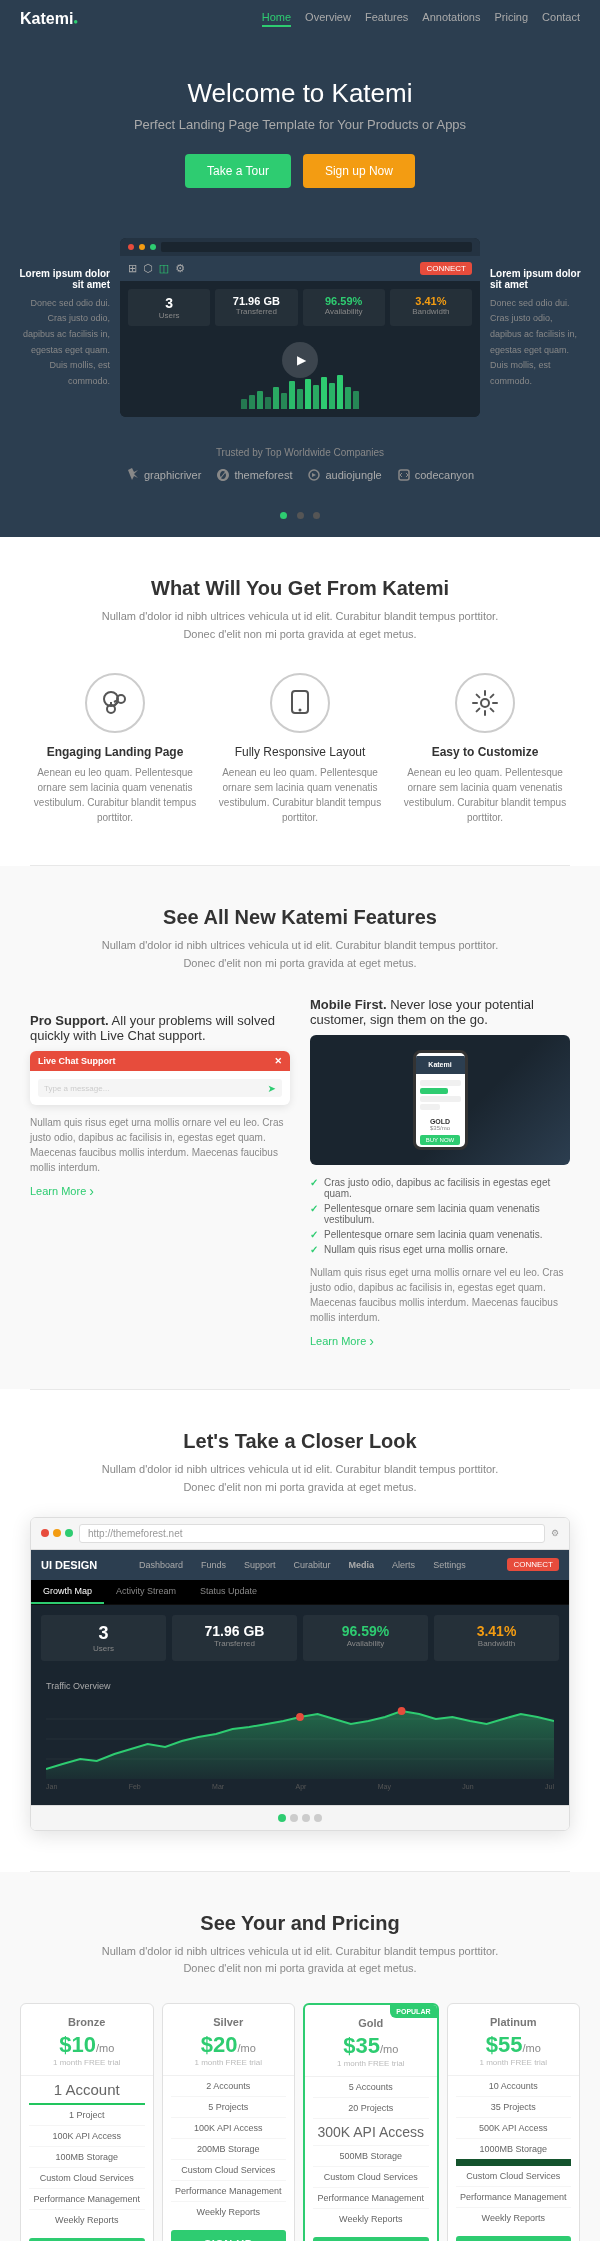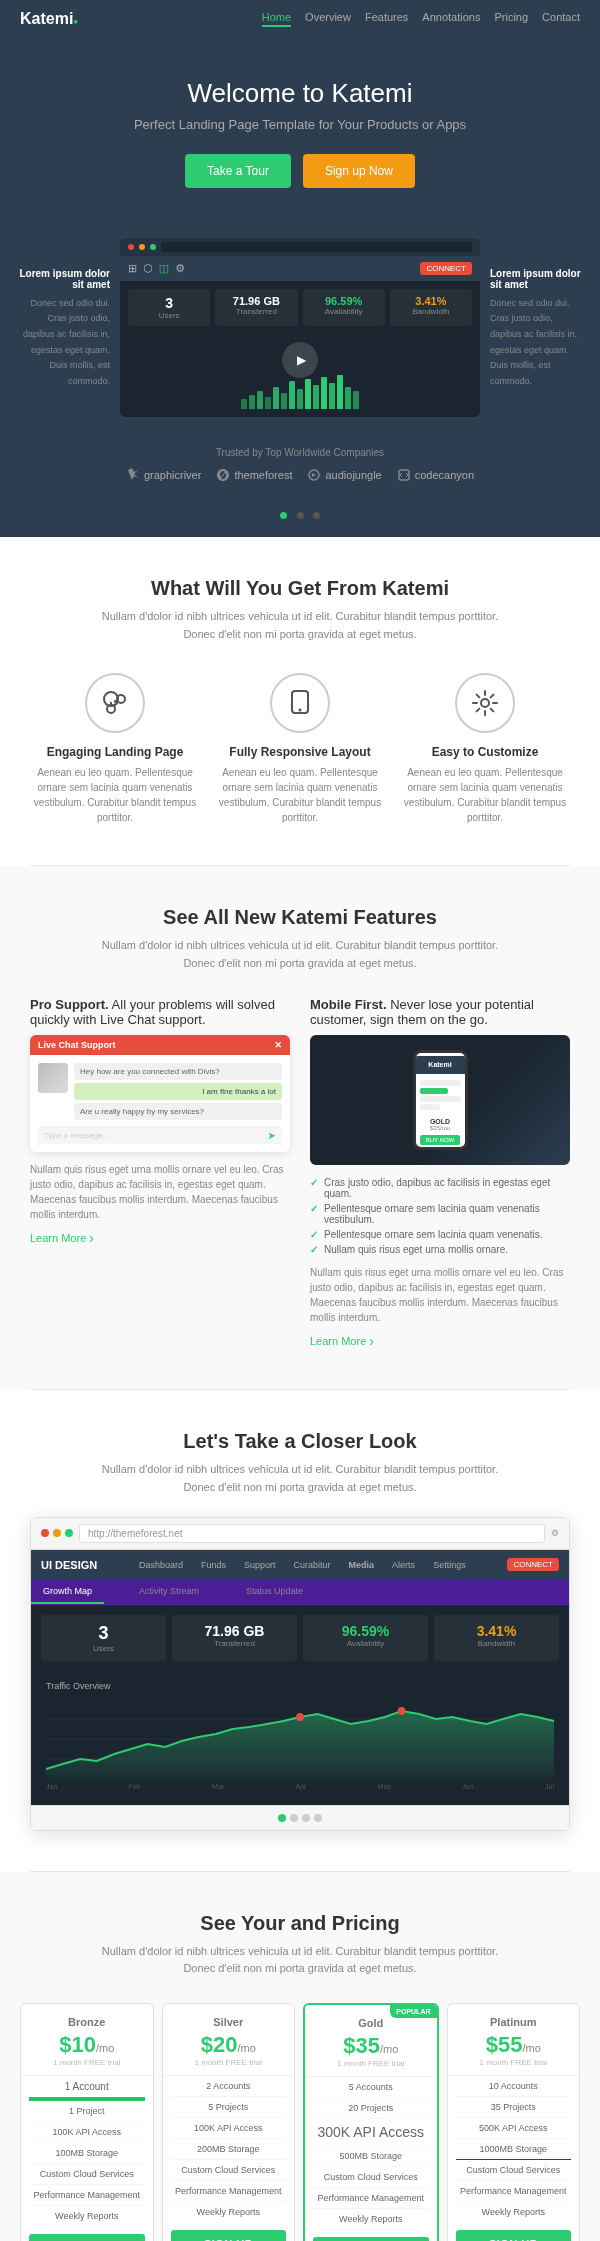--- a/index.html
+++ b/index.html
@@ -169,21 +169,21 @@
       <div style="font-size:10px;color:#888;line-height:1.5;">Aenean eu leo quam. Pellentesque ornare sem lacinia quam venenatis vestibulum. Curabitur blandit tempus porttitor.</div>
     </div>
 
     <div style="text-align:center;flex:1;">
       <div style="width:60px;height:60px;border-radius:50%;border:2px solid #ccc;display:flex;align-items:center;justify-content:center;margin:0 auto 12px;font-size:22px;color:#555;">
         <svg width="24" height="28" viewBox="0 0 24 28">
             <rect x="4" y="2" width="16" height="22" rx="3" fill="none" stroke="#555" stroke-width="2"></rect>
             <circle cx="12" cy="21" r="1.5" fill="#555"></circle>
           </svg>
       </div>
-      <div style="font-weight:700;font-size:12px;color:#333;margin-bottom:6px;">Fully Responsive Layout</div>
+      <div style="font-weight:400;font-size:12px;color:#333;margin-bottom:6px;">Fully Responsive Layout</div>
       <div style="font-size:10px;color:#888;line-height:1.5;">Aenean eu leo quam. Pellentesque ornare sem lacinia quam venenatis vestibulum. Curabitur blandit tempus porttitor.</div>
     </div>
 
     <div style="text-align:center;flex:1;">
       <div style="width:60px;height:60px;border-radius:50%;border:2px solid #ccc;display:flex;align-items:center;justify-content:center;margin:0 auto 12px;font-size:22px;color:#555;">
         <svg width="28" height="28" viewBox="0 0 28 28">
             <circle cx="14" cy="14" r="4" fill="none" stroke="#555" stroke-width="2"></circle>
             <path d="M14 2v4M14 22v4M2 14h4M22 14h4M5.6 5.6l2.8 2.8M19.6 19.6l2.8 2.8M5.6 22.4l2.8-2.8M19.6 8.4l2.8-2.8" stroke="#555" stroke-width="2" stroke-linecap="round"></path>
           </svg>
       </div>
@@ -194,48 +194,32 @@
 </section>
 
 <div style="height:1px;background:#e8e8e8;margin:0 30px;"></div>
 
 <section style="padding:40px 30px;background:#f9f9f9;">
   <h2 style="text-align:center;font-size:20px;font-weight:600;color:#333;margin-bottom:8px;">See All New Katemi Features</h2>
   <p style="text-align:center;font-size:11px;color:#888;max-width:420px;margin:0 auto 25px;line-height:1.6;">Nullam d'dolor id nibh ultrices vehicula ut id elit. Curabitur blandit tempus porttitor. Donec d'elit non mi porta gravida at eget metus.</p>
 
   <div style="display:flex;gap:20px;">
 
-    <div style="flex:1;">
+    <div style="flex:1;margin-top:16px;">
       <h3 style="font-size:13px;color:#333;margin-bottom:8px;">
         <strong style="color:#333;">Pro Support.</strong><span style="font-weight:400;"> All your problems will solved quickly with Live Chat support.</span>
       </h3>
       
       <div style="background:#fff;border-radius:6px;overflow:hidden;margin-bottom:10px;box-shadow:0 2px 8px rgba(0,0,0,0.1);">
         <div style="background:#e74c3c;color:#fff;padding:5px 8px;font-size:9px;font-weight:bold;">
           <span>Live Chat Support</span>
           <span style="float:right;">✕</span>
         </div>
         <div style="padding:8px;">
 
-          <div style="display:flex;gap:6px;margin-bottom:6px;">
-            <div style="width:30px;height:30px;border-radius:3px;background:#ddd;flex-shrink:0;overflow:hidden;">
-              <div style="width:100%;height:100%;background:linear-gradient(135deg,#bbb,#ddd);"></div>
-            </div>
-            <div style="flex:1;">
-              <div style="background:#f0f0f0;padding:4px 6px;border-radius:3px;font-size:8px;color:#666;margin-bottom:3px;">
-                <span>Hey how are you connected with Divis?</span>
-              </div>
-              <div style="background:#d4f0c0;padding:4px 6px;border-radius:3px;font-size:8px;color:#444;margin-bottom:3px;text-align:right;">
-                <span>I am fine thanks a lot</span>
-              </div>
-              <div style="background:#f0f0f0;padding:4px 6px;border-radius:3px;font-size:8px;color:#666;">
-                <span>Are u really happy by my services?</span>
-              </div>
-            </div>
-          </div>
 
           <div style="background:#f5f5f5;border-radius:3px;height:18px;padding:0 6px;display:flex;align-items:center;">
             <span style="font-size:8px;color:#ccc;flex:1;">Type a message...</span>
             <span style="color:#2ecc71;font-size:10px;">➤</span>
           </div>
         </div>
       </div>
       <p style="font-size:10px;color:#888;line-height:1.5;margin-bottom:8px;">Nullam quis risus eget urna mollis ornare vel eu leo. Cras justo odio, dapibus ac facilisis in, egestas eget quam. Maecenas faucibus mollis interdum. Maecenas faucibus mollis interdum.</p>
       <a href="#" style="color:#2ecc71;font-size:11px;text-decoration:none;display:inline-flex;align-items:center;gap:3px;">
         <span>Learn More</span>
@@ -307,21 +291,21 @@
           <span style="color:#aaa;font-size:9px;padding:3px 5px;cursor:pointer;">Funds</span>
           <span style="color:#aaa;font-size:9px;padding:3px 5px;cursor:pointer;">Support</span>
           <span style="color:#aaa;font-size:9px;padding:3px 5px;cursor:pointer;">Curabitur</span>
           <span style="color:#aaa;font-size:9px;padding:3px 5px;cursor:pointer;font-weight:bold;">Media</span>
           <span style="color:#aaa;font-size:9px;padding:3px 5px;cursor:pointer;">Alerts</span>
           <span style="color:#aaa;font-size:9px;padding:3px 5px;cursor:pointer;">Settings</span>
         </div>
         <span style="background:#e74c3c;color:#fff;font-size:8px;padding:2px 6px;border-radius:3px;cursor:pointer;">CONNECT</span>
       </div>
 
-      <div style="background:#4c1d95;display:flex;border-bottom:1px solid rgba(255,255,255,0.05);gap:23px;">
+      <div style="background:#000000;display:flex;border-bottom:1px solid rgba(255,255,255,0.05);">
         <span style="padding:6px 12px;font-size:9px;color:#fff;border-bottom:2px solid #2ecc71;cursor:pointer;">Growth Map</span>
         <span style="padding:6px 12px;font-size:9px;color:#888;cursor:pointer;">Activity Stream</span>
         <span style="padding:6px 12px;font-size:9px;color:#888;cursor:pointer;">Status Update</span>
       </div>
 
       <div style="display:flex;padding:10px;gap:6px;background:#1a252f;">
         <div style="flex:1;background:rgba(255,255,255,0.05);border-radius:3px;padding:8px;text-align:center;">
           <div style="font-size:18px;font-weight:bold;color:#fff;">3</div>
           <div style="font-size:8px;color:#888;">Users</div>
         </div>
@@ -391,21 +375,21 @@
 
   <div style="display:flex;gap:8px;">
 
     <div style="flex:1;border:1px solid #e0e0e0;border-radius:6px;overflow:hidden;background:#fff;text-align:center;">
       <div style="padding:12px 8px 8px;border-bottom:1px solid #f0f0f0;">
         <div style="font-size:11px;font-weight:600;color:#777;margin-bottom:4px;">Bronze</div>
         <div style="font-size:22px;font-weight:700;color:#2ecc71;">$10<span style="font-size:11px;font-weight:400;color:#888;">/mo</span></div>
         <div style="font-size:8px;color:#bbb;">1 month FREE trial</div>
       </div>
       <div style="padding:0 8px;">
-        <div style="font-size:10px;color:#666;padding:5px 0;border-bottom:4px solid #22c55e;">1 Account</div>
+        <div style="font-size:15px;color:#666;padding:5px 0;border-bottom:2px solid #22c55e;">1 Account</div>
         <div style="font-size:9px;color:#666;padding:5px 0;border-bottom:1px solid #f5f5f5;">1 Project</div>
         <div style="font-size:9px;color:#666;padding:5px 0;border-bottom:1px solid #f5f5f5;">100K API Access</div>
         <div style="font-size:9px;color:#666;padding:5px 0;border-bottom:1px solid #f5f5f5;">100MB Storage</div>
         <div style="font-size:9px;color:#666;padding:5px 0;border-bottom:1px solid #f5f5f5;">Custom Cloud Services</div>
         <div style="font-size:9px;color:#666;padding:5px 0;border-bottom:1px solid #f5f5f5;">Performance Management</div>
         <div style="font-size:9px;color:#666;padding:5px 0;">Weekly Reports</div>
       </div>
       <div style="padding:8px;">
         <button style="width:100%;padding:8px;background:#2ecc71;color:#fff;border:none;border-radius:3px;font-size:11px;cursor:pointer;text-transform:uppercase;font-weight:600;letter-spacing:0.5px;">SIGN UP</button>
       </div>
@@ -455,21 +439,21 @@
     <div style="flex:1;border:1px solid #e0e0e0;border-radius:6px;overflow:hidden;background:#fff;text-align:center;">
       <div style="padding:12px 8px 8px;border-bottom:1px solid #f0f0f0;">
         <div style="font-size:11px;font-weight:600;color:#777;margin-bottom:4px;">Platinum</div>
         <div style="font-size:22px;font-weight:700;color:#2ecc71;">$55<span style="font-size:11px;font-weight:400;color:#888;">/mo</span></div>
         <div style="font-size:8px;color:#bbb;">1 month FREE trial</div>
       </div>
       <div style="padding:0 8px;">
         <div style="font-size:9px;color:#666;padding:5px 0;border-bottom:1px solid #f5f5f5;">10 Accounts</div>
         <div style="font-size:9px;color:#666;padding:5px 0;border-bottom:1px solid #f5f5f5;">35 Projects</div>
         <div style="font-size:9px;color:#666;padding:5px 0;border-bottom:1px solid #f5f5f5;">500K API Access</div>
-        <div style="font-size:9px;color:#666;padding:5px 0;border-bottom:1px solid #14532d;">1000MB Storage</div>
+        <div style="font-size:9px;color:#666;padding:5px 0;border-bottom:7px solid #14532d;">1000MB Storage</div>
         <div style="font-size:9px;color:#666;padding:5px 0;border-bottom:1px solid #f5f5f5;">Custom Cloud Services</div>
         <div style="font-size:9px;color:#666;padding:5px 0;border-bottom:1px solid #f5f5f5;">Performance Management</div>
         <div style="font-size:9px;color:#666;padding:5px 0;">Weekly Reports</div>
       </div>
       <div style="padding:8px;">
         <button style="width:100%;padding:8px;background:#2ecc71;color:#fff;border:none;border-radius:3px;font-size:11px;cursor:pointer;text-transform:uppercase;font-weight:600;letter-spacing:0.5px;">SIGN UP</button>
       </div>
     </div>
   </div>
 

